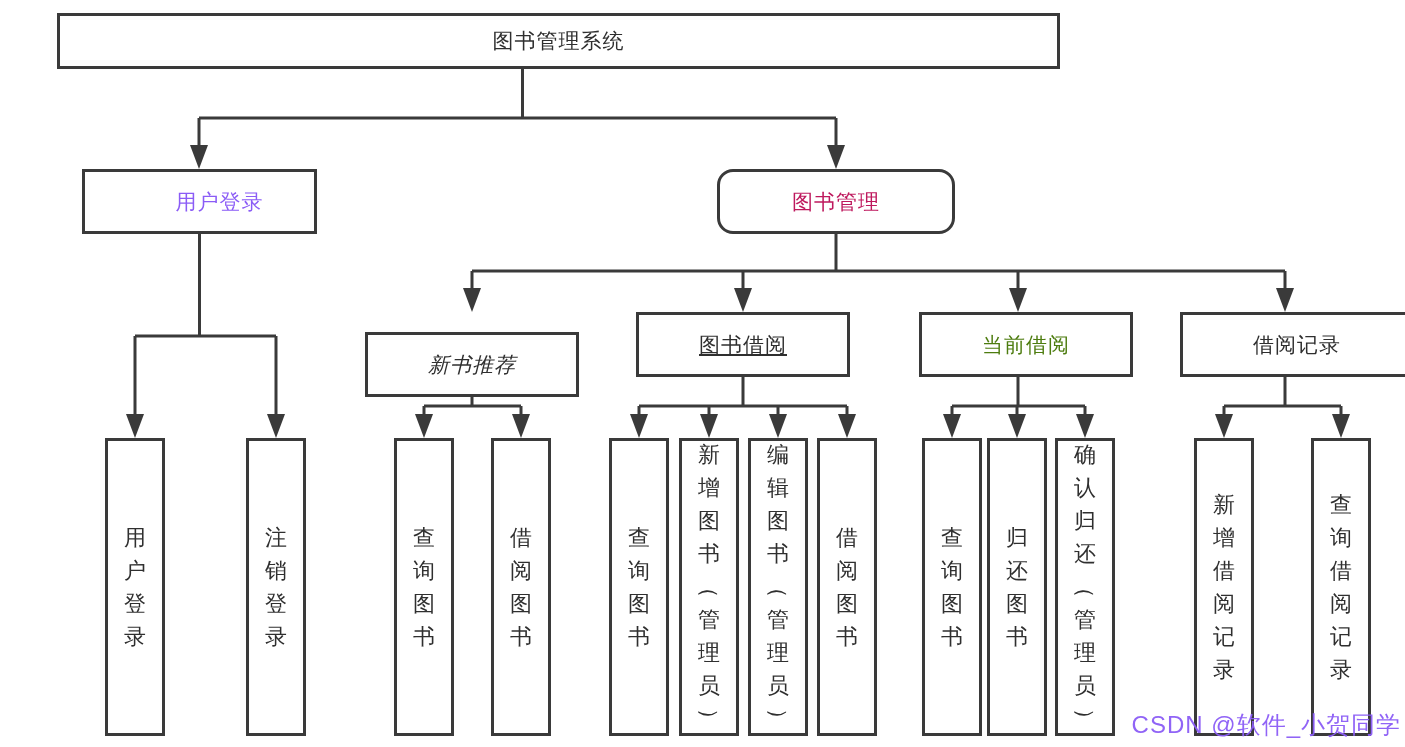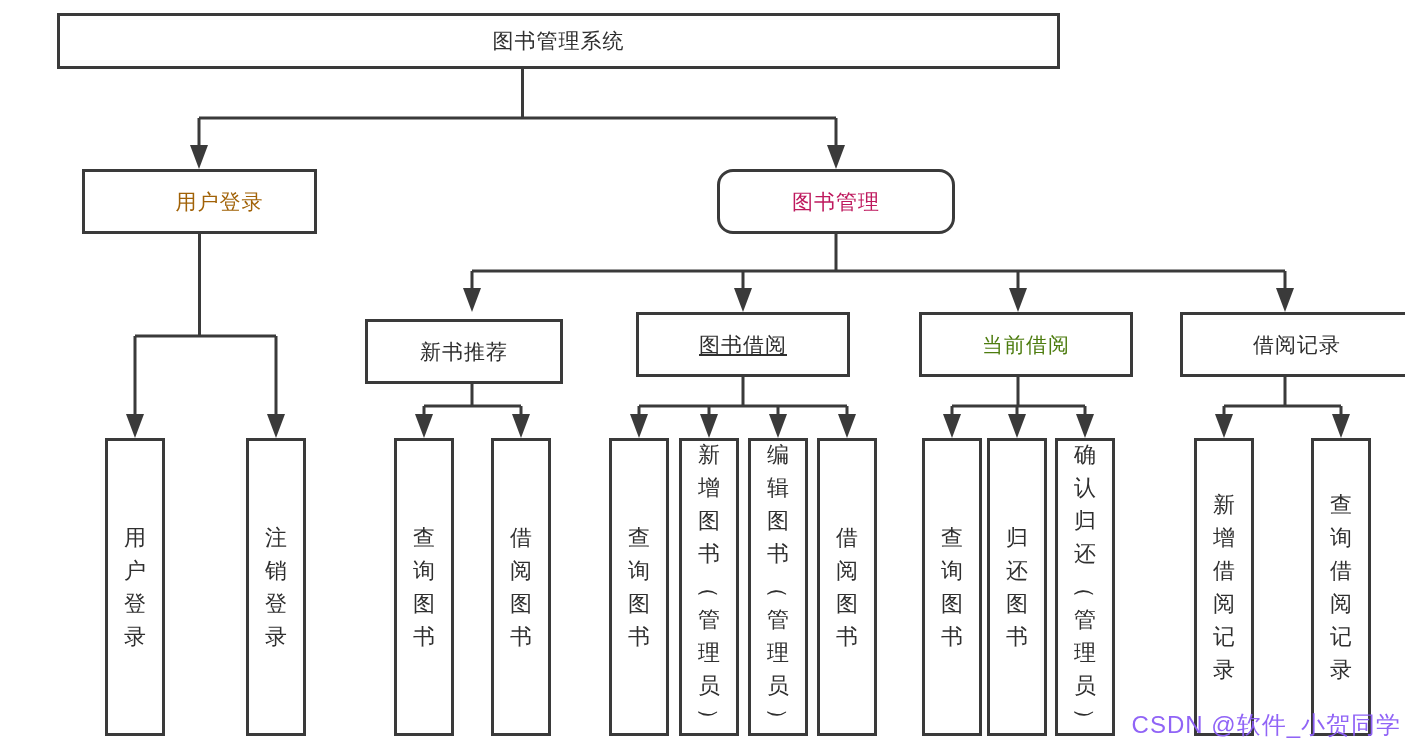--- a/index.html
+++ b/index.html
@@ -19,21 +19,21 @@
     color:#2f2f2f;
     display:flex;align-items:center;justify-content:center;
     text-align:center;
     font-size:21px;
     letter-spacing:1px;
   }
   
   .root{left:21px;top:13px;width:1003px;height:56px;margin-left:36px;}
   .l2-a{left:82px; top:169px;width:235px;height:65px;}
   .l2-b{left:717px;top:169px;width:238px;height:65px;}
-  .l3-a{left:365px; top:319px;width:198px;height:65px;}
+  .l3-a{left:365px; top:332px;width:214px;height:65px;font-style:italic;}
   .l3-b{left:636px; top:312px;width:214px;height:65px;text-decoration:underline;}
   .l3-c{left:911px; top:312px;width:214px;height:65px;}
   .l3-d{left:1180px;top:312px;width:234px;height:65px;}
   
   .leaf{
     top:438px;height:298px;width:60px;
     display:flex;flex-direction:column;
     align-items:center;justify-content:center;
     gap:11px;
     font-size:22px;letter-spacing:0;
@@ -98,21 +98,21 @@
       <polygon points="943,414 961,414 952,438"></polygon>
       <polygon points="1008,414 1026,414 1017,438"></polygon>
       <polygon points="1076,414 1094,414 1085,438"></polygon>
       <polygon points="1215,414 1233,414 1224,438"></polygon>
       <polygon points="1332,414 1350,414 1341,438"></polygon>
     </g>
   </svg>
 
   <div class="box root" style="border-color: rgb(58, 58, 58); color: rgb(47, 47, 47);">图书管理系统</div>
 
-  <div class="box l2-a" style="border-color: rgb(58, 58, 58); color: #a16207; padding-left: 40px;">用户登录</div>
+  <div class="box l2-a" style="border-color: rgb(58, 58, 58); color: #8b5cf6; padding-left: 40px;">用户登录</div>
   <div class="box l2-b" style="border-color: rgb(58, 58, 58); color: #be185d; border-radius: 16px;">图书管理</div>
 
   <div class="box l3-a" style="border-color: rgb(58, 58, 58); color: rgb(47, 47, 47);">新书推荐</div>
   <div class="box l3-b" style="border-color: rgb(58, 58, 58); color: rgb(47, 47, 47);">图书借阅</div>
   <div class="box l3-c" style="border-color: rgb(58, 58, 58); color: #4d7c0f; margin-left: 8px;">当前借阅</div>
   <div class="box l3-d" style="border-color: rgb(58, 58, 58); color: rgb(47, 47, 47);">借阅记录</div>
 
   <div class="box leaf vtext lv0" style="border-color: rgb(58, 58, 58); color: rgb(47, 47, 47);">
       <span class="vchar">用</span>
       <span class="vchar">户</span>

